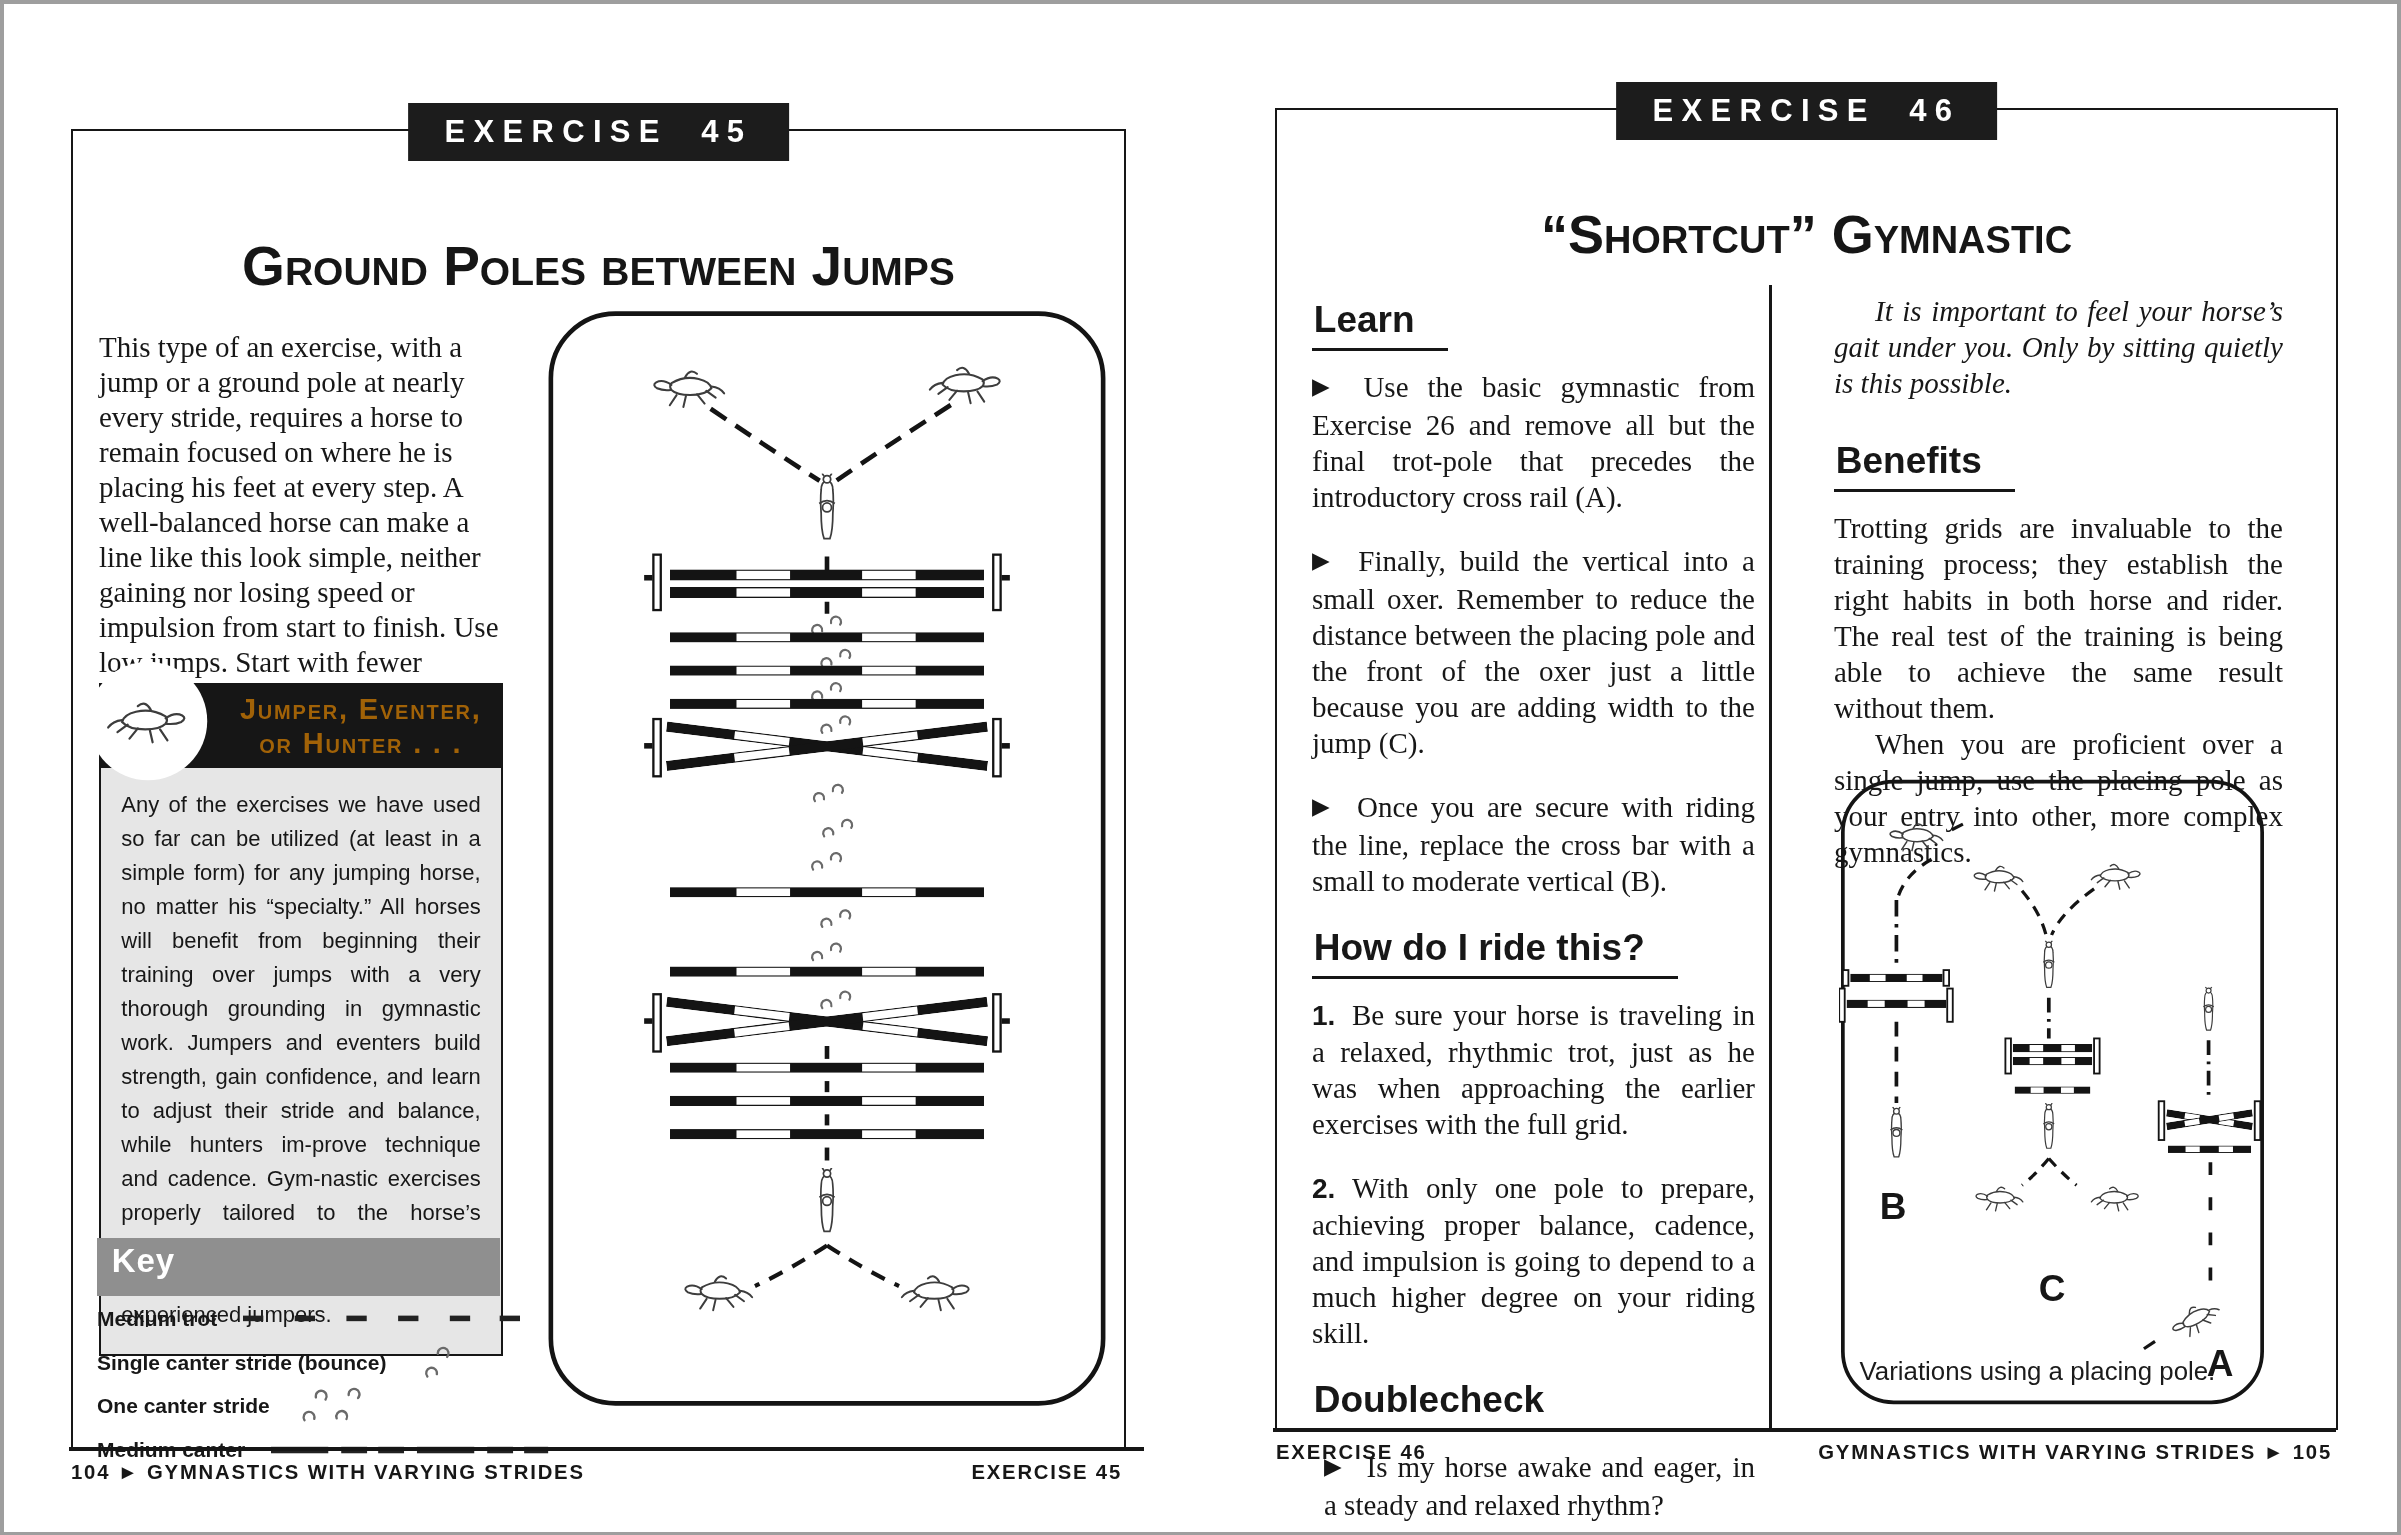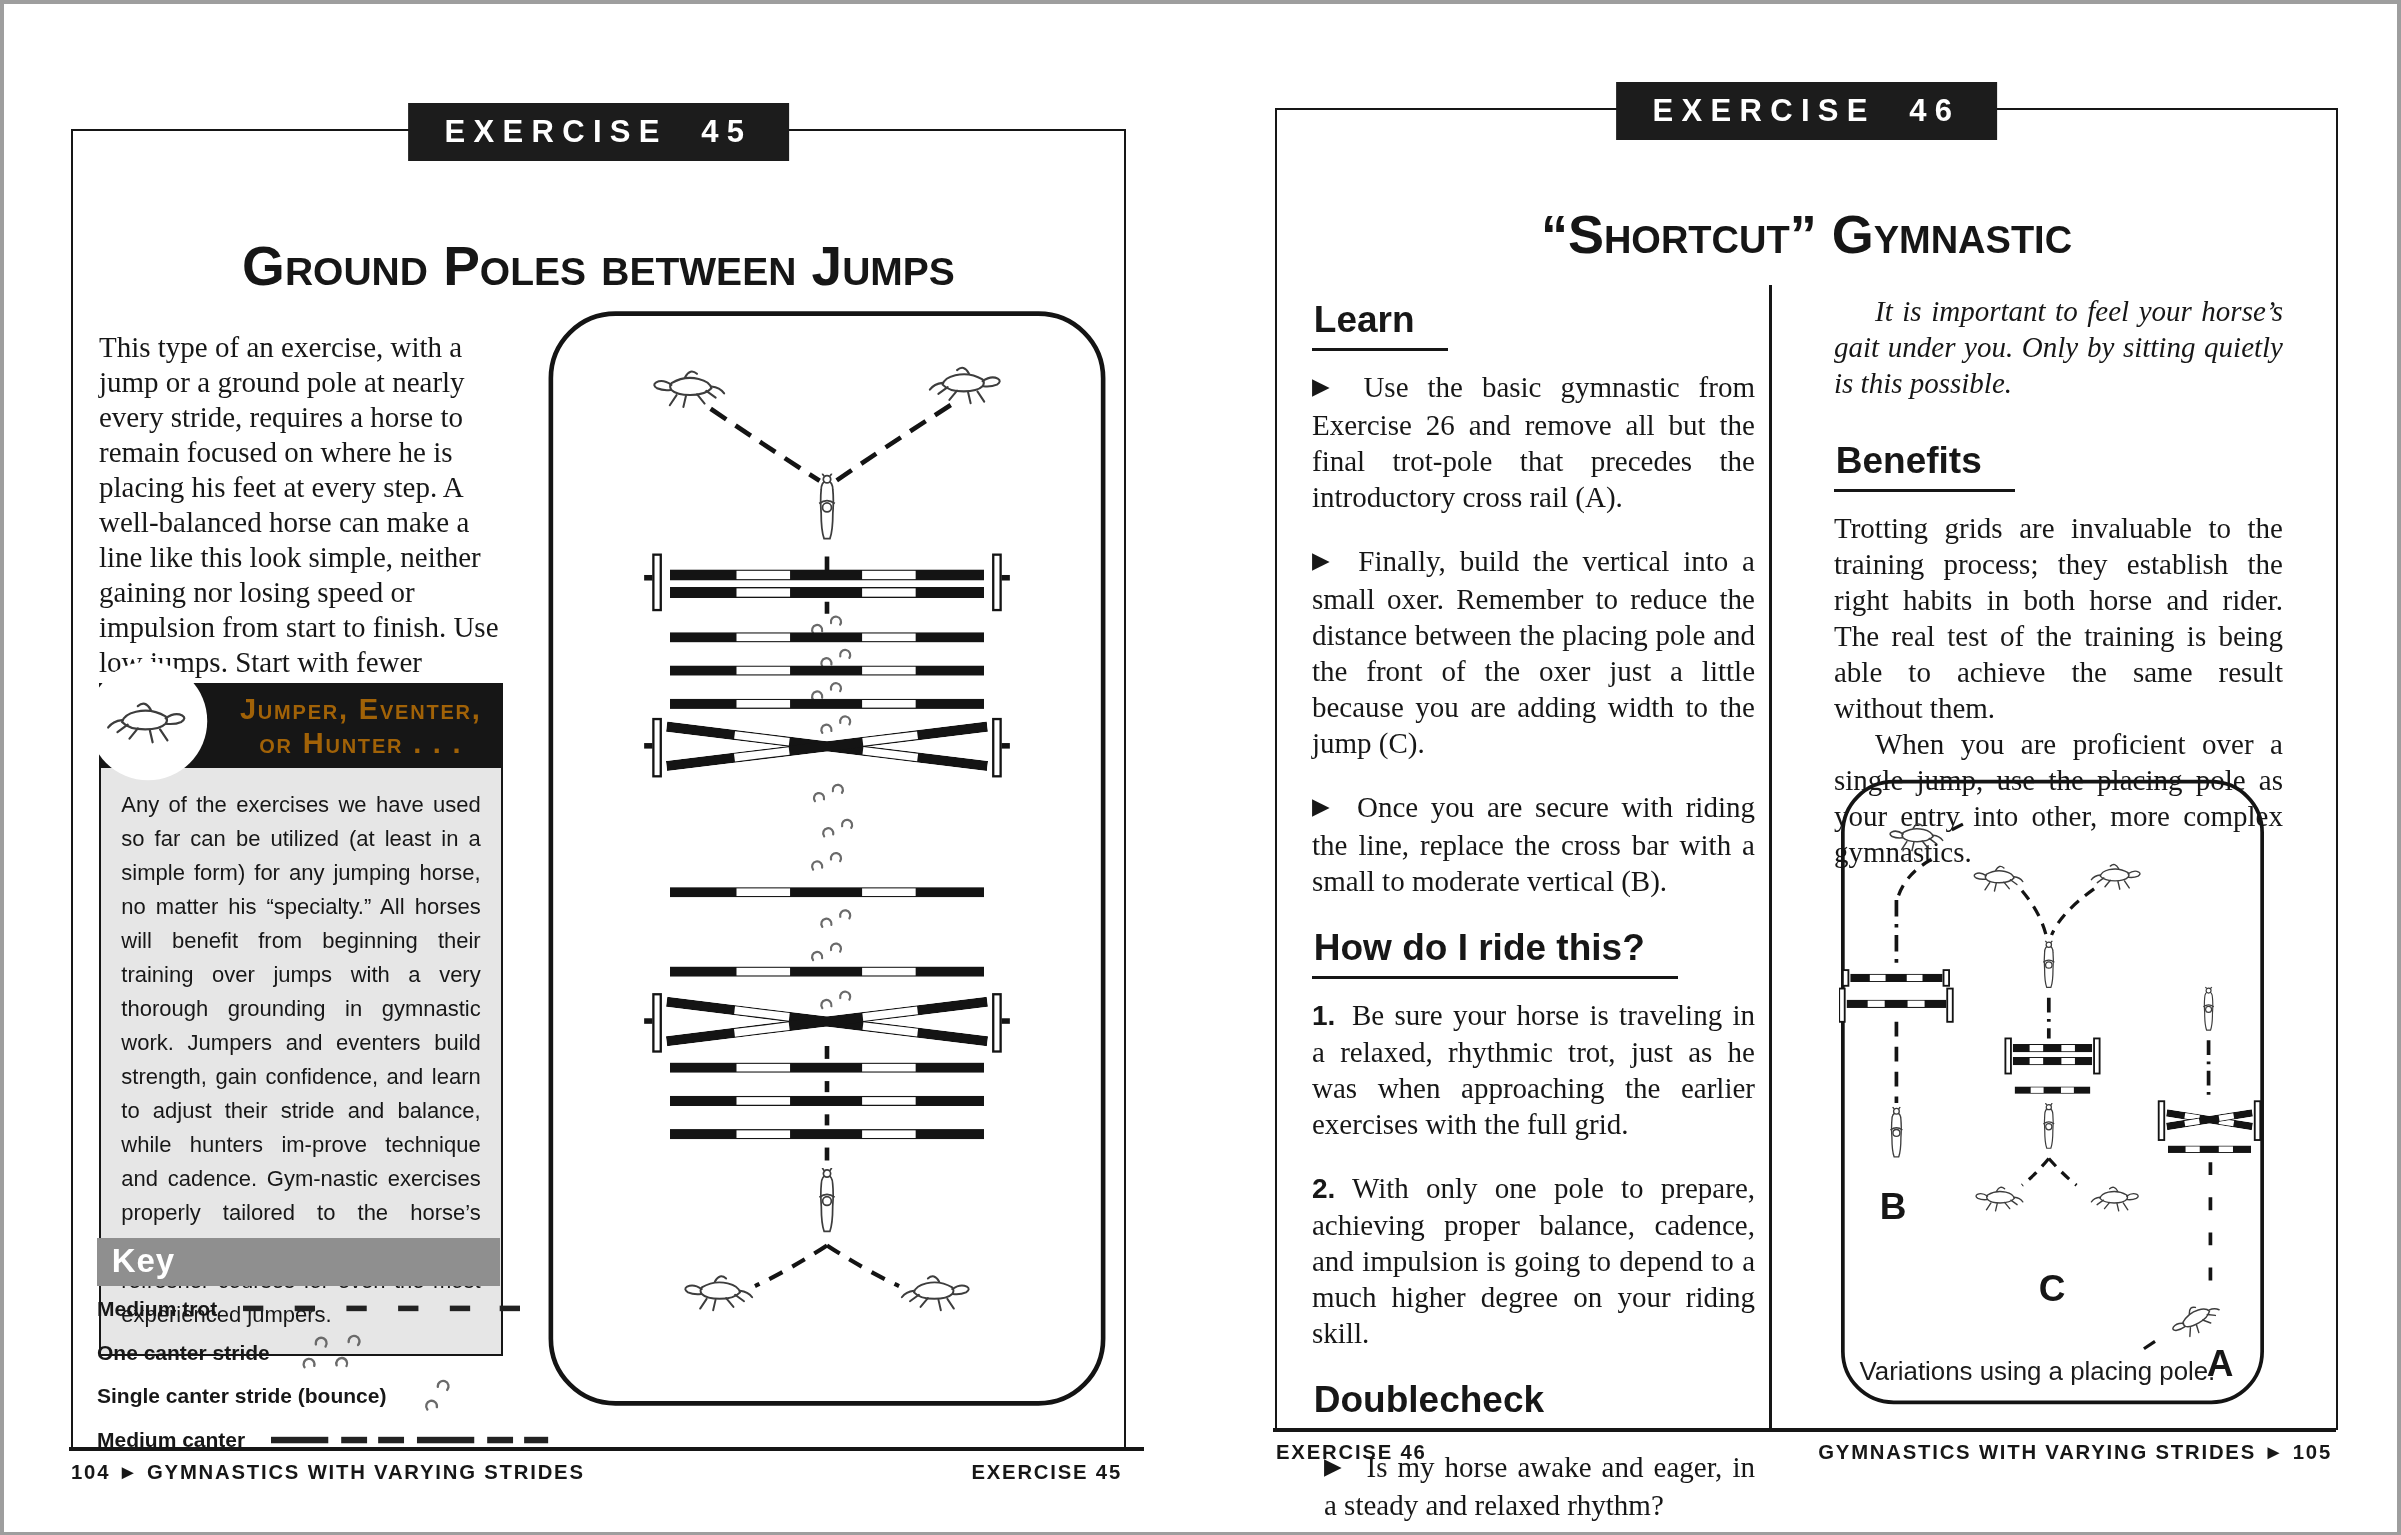--- a/index.html
+++ b/index.html
@@ -29,21 +29,21 @@
   .sb-head { position:relative; background:#161616; color:#a16207; height:85px; }
   .sb-circle { position:absolute; left:-13px; top:-24px; width:124px; height:124px; }
   .sb-head-text { position:absolute; left:127px; right:7.4px; top:0; height:100%;
                   display:flex; flex-direction:column; justify-content:center; text-align:center;
                   font-weight:bold; font-variant:small-caps; font-size:29px; line-height:34px; letter-spacing:1.8px; }
   .sb-body { border:2.8px solid #161616; border-top:none; background:#e6e6e6;
              padding:20.3px 20.3px 22px; font-size:22px; line-height:34px; text-align:justify; }
 
   
   .key { position:absolute; left:24px; top:1107px; width:403px; }
-  .key-bar { background:#8f8f8f; color:#fff; font-weight:bold; font-size:33px; height:48px;
+  .key-bar { background:#8f8f8f; color:#fff; font-weight:bold; font-size:33px; height:58px;
              line-height:46px; padding-left:14.8px; letter-spacing:0.9px; }
   .key-row { display:flex; align-items:center; height:42px; margin-top:1.8px;gap:11px; }
   .key-label { font-weight:bold; font-size:21px; white-space:nowrap; }
   .key-sym { margin-left:14.8px; flex:none; }
 
   
   .divider { position:absolute; left:492px; top:175px; width:2.8px; height:1143px; background:#161616; }
   .col { position:absolute; font-family:"Liberation Serif", serif; font-size:29px;
          line-height:36px; text-align:justify; }
   .col-l { left:35px;  top:189px; width:443px; }
@@ -157,33 +157,33 @@
               <rect x="0" y="5" width="22" height="6"></rect>
               <rect x="56" y="5" width="22" height="6"></rect>
               <rect x="112" y="5" width="22" height="6"></rect>
               <rect x="168" y="5" width="22" height="6"></rect>
               <rect x="224" y="5" width="22" height="6"></rect>
               <rect x="278" y="5" width="22" height="6"></rect>
             </g>
         </svg>
       </div>
       <div class="key-row">
+        <span class="key-label">Single canter stride (bounce)</span>
+        <svg class="key-sym" width="50" height="42" viewBox="0 0 54 46">
+          <use href="#hoof" x="27" y="3" width="15" height="15" transform="rotate(18 34 10)"></use>
+          <use href="#hoof" x="13" y="25" width="15" height="15" transform="rotate(-14 20 32)"></use>
+        </svg>
+      </div>
+      <div class="key-row">
         <span class="key-label">One canter stride</span>
         <svg class="key-sym" width="89" height="46" viewBox="0 0 96 50">
           <use href="#hoof" x="20" y="5" width="15" height="15" transform="rotate(12 27 12)"></use>
           <use href="#hoof" x="56" y="3" width="15" height="15" transform="rotate(18 63 10)"></use>
           <use href="#hoof" x="6" y="28" width="15" height="15" transform="rotate(-8 13 35)"></use>
           <use href="#hoof" x="42" y="27" width="15" height="15" transform="rotate(4 49 34)"></use>
-        </svg>
-      </div>
-      <div class="key-row">
-        <span class="key-label">Single canter stride (bounce)</span>
-        <svg class="key-sym" width="50" height="42" viewBox="0 0 54 46">
-          <use href="#hoof" x="27" y="3" width="15" height="15" transform="rotate(18 34 10)"></use>
-          <use href="#hoof" x="13" y="25" width="15" height="15" transform="rotate(-14 20 32)"></use>
         </svg>
       </div>
       <div class="key-row">
         <span class="key-label">Medium canter</span>
         <svg class="key-sym" width="279" height="13" viewBox="0 0 302 14">
           <g fill="#222">
               <rect x="0" y="3" width="62" height="7"></rect>
               <rect x="76" y="3" width="28" height="7"></rect>
               <rect x="116" y="3" width="28" height="7"></rect>
               <rect x="158" y="3" width="62" height="7"></rect>

